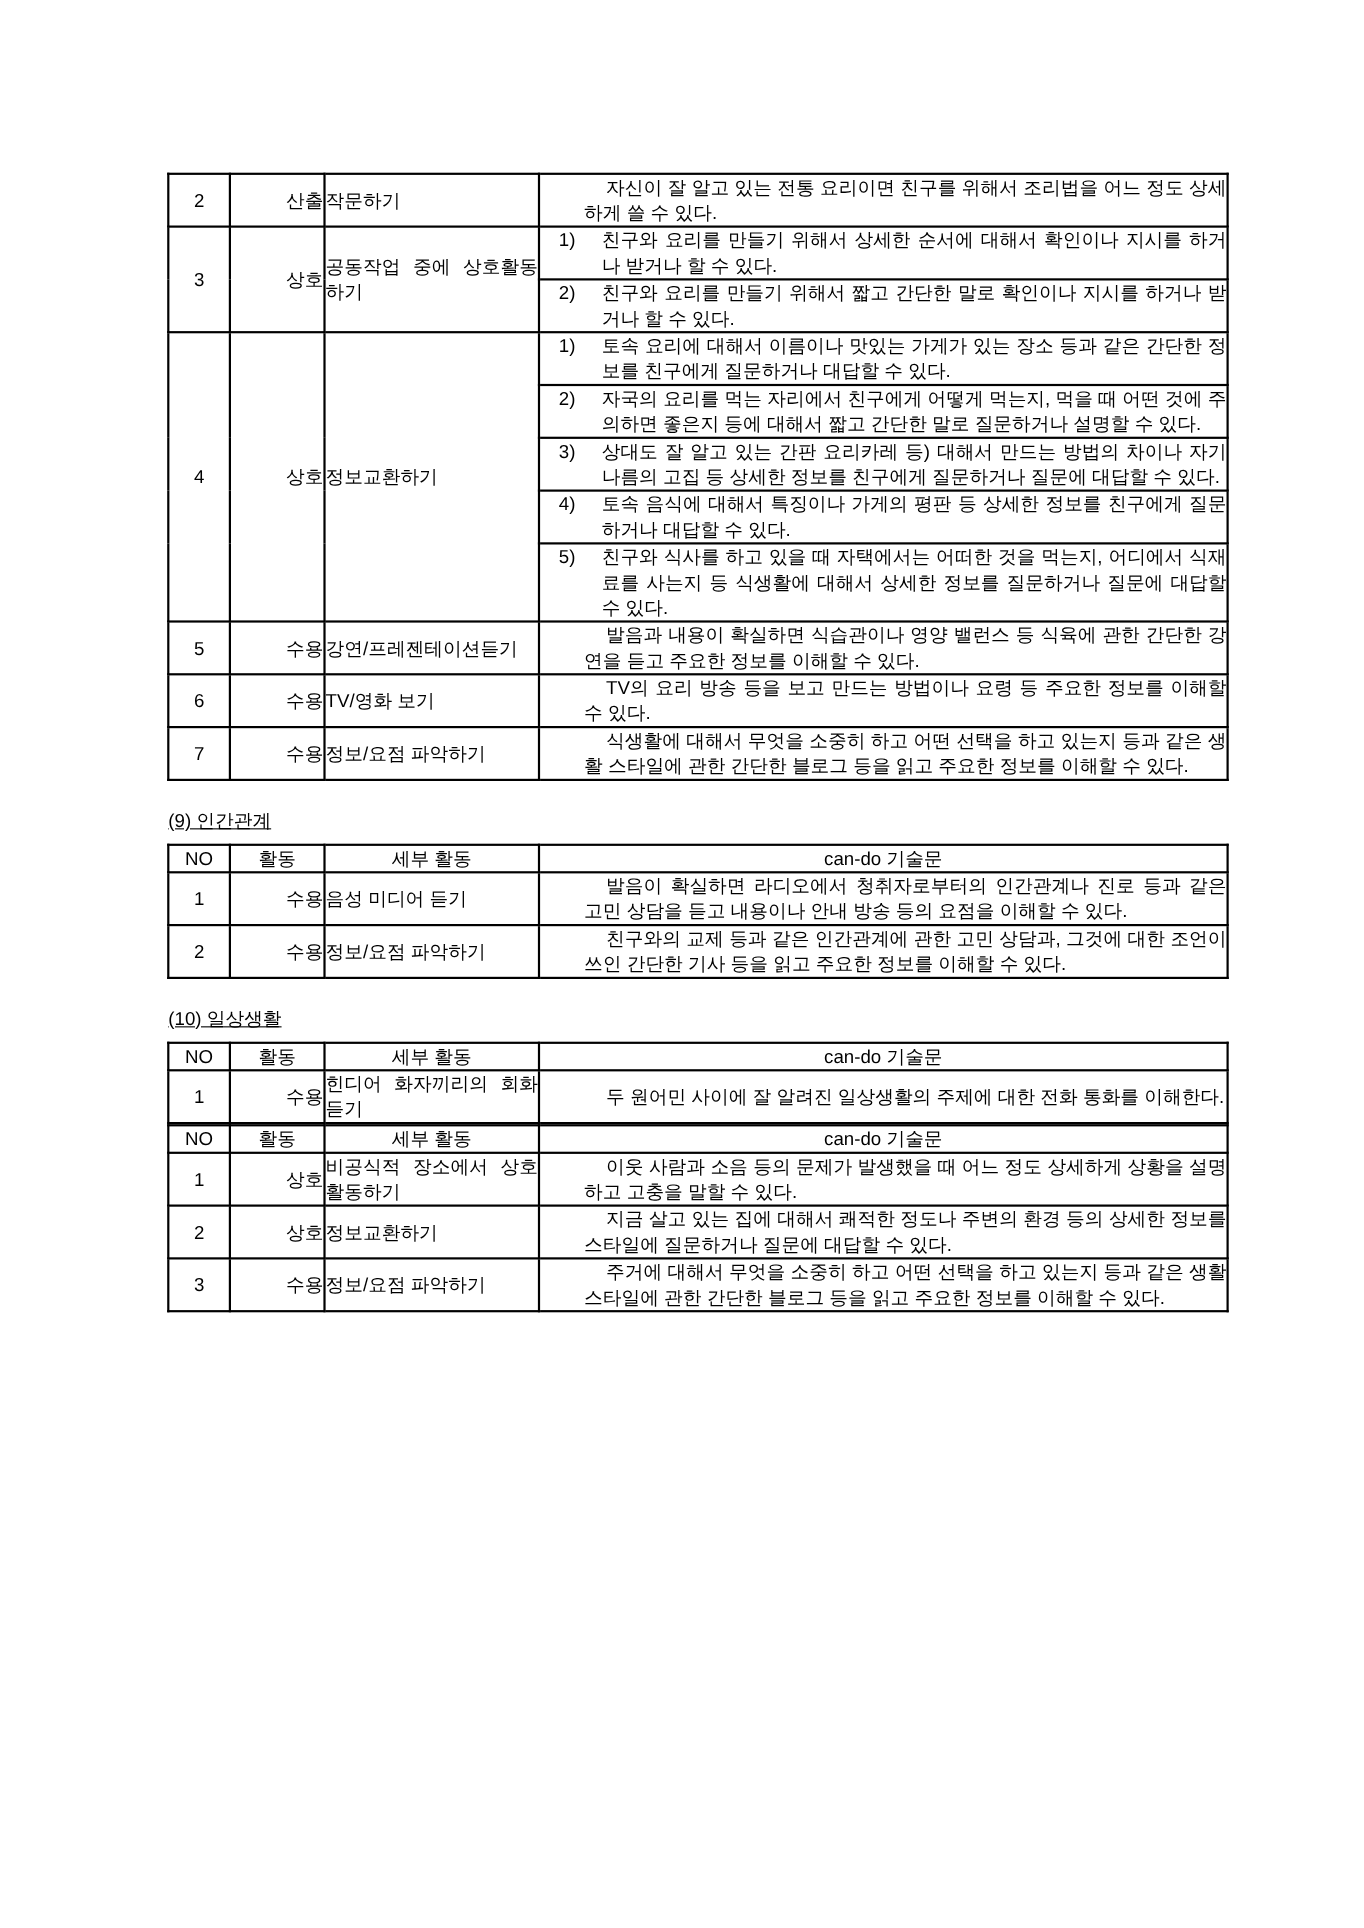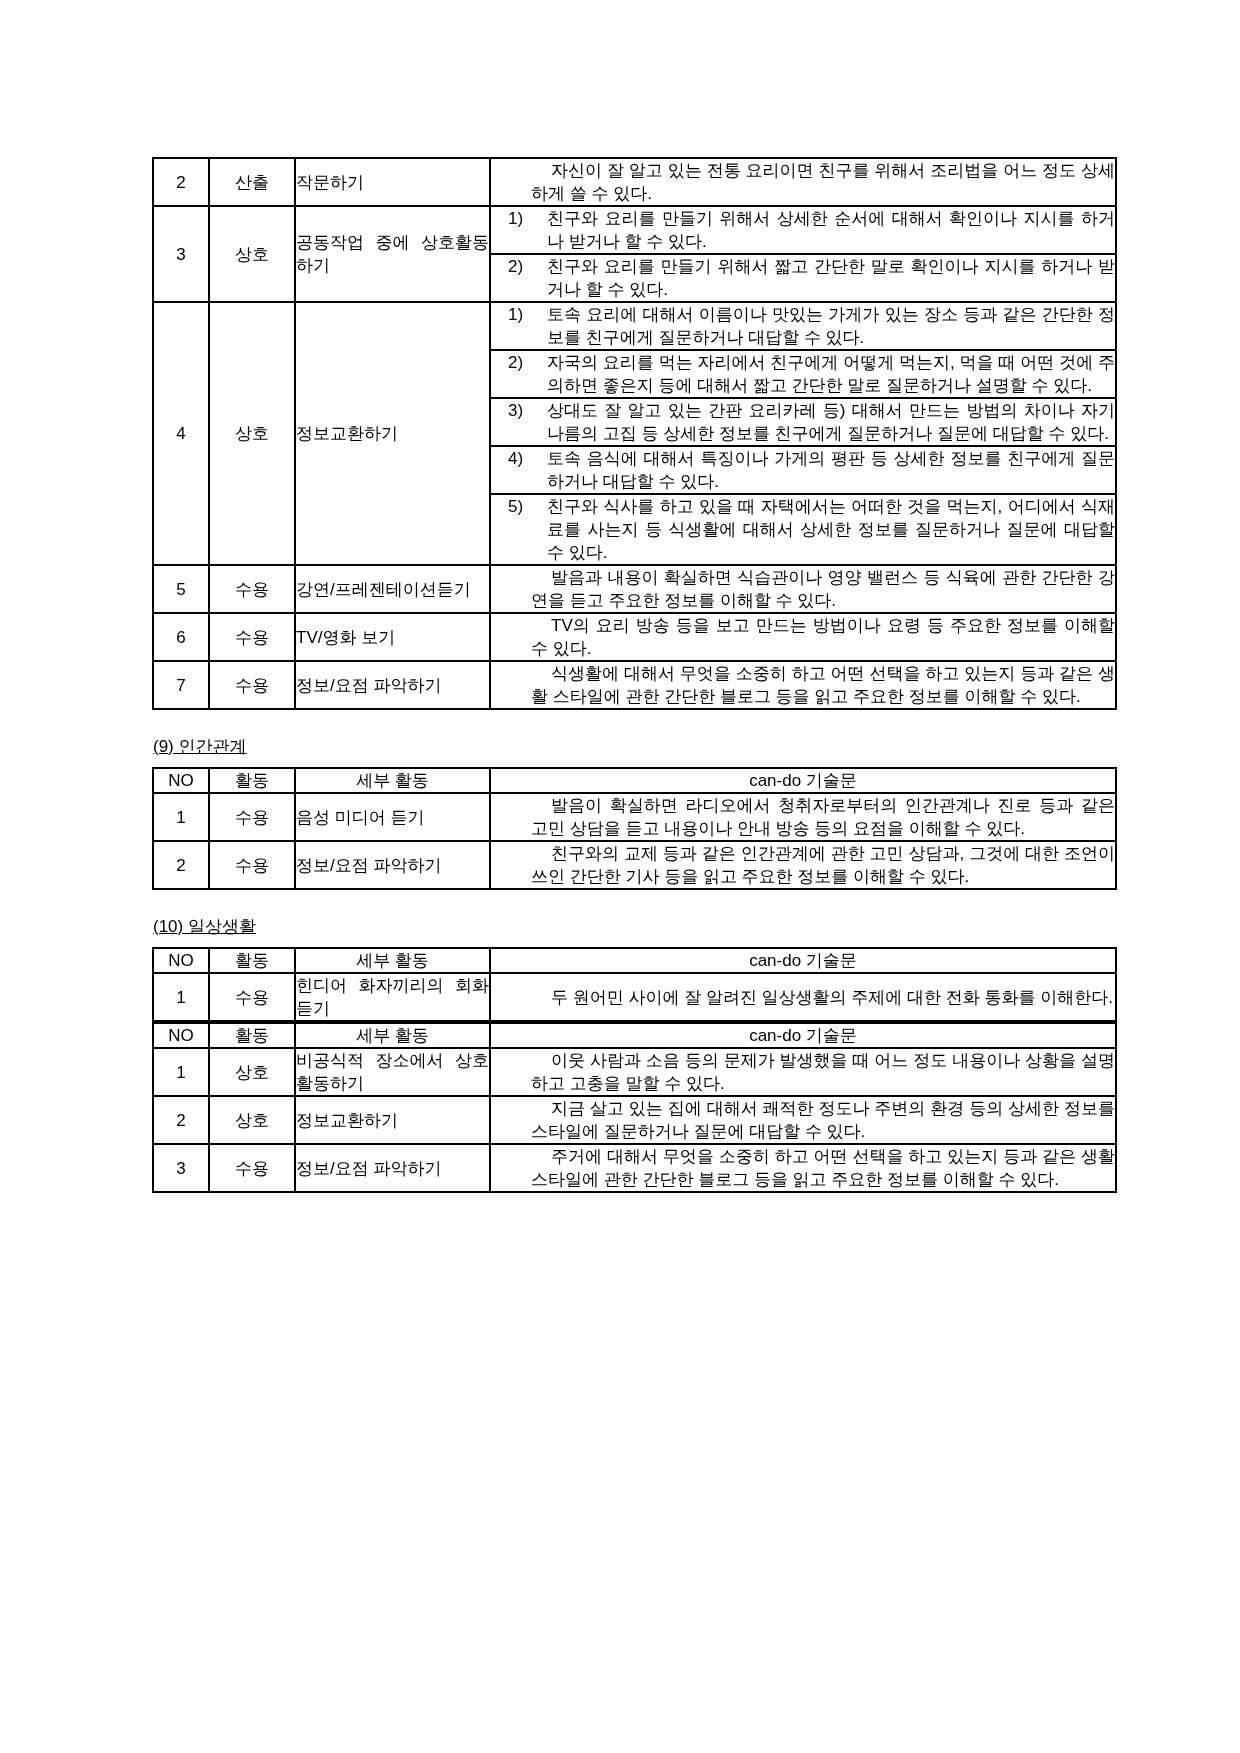--- a/index.html
+++ b/index.html
@@ -9,21 +9,21 @@
   table.cando{border-collapse:collapse;width:963px;table-layout:fixed;
               font-size:17px;line-height:23px;}
   table.cando td,table.cando th{border:2px solid #000;padding:0;vertical-align:middle;
               font-weight:normal;box-sizing:border-box;}
   col.w-no{width:56px;}
   col.w-act{width:86px;}
   col.w-det{width:195px;}
   col.w-cd{width:626px;}
   th{text-align:center;padding:3px 2px;}
   .c-no{text-align:center;padding:4px 2px;}
-  .c-act{text-align:center;padding:4px 2px;}
+  .c-act{text-align:right;padding:4px 2px;}
   .c-det{text-align:justify;word-break:break-all;padding:5px 8px 5px 9px;}
   .c-cd{padding:5px 13px 5px 0;}
   .v-top{vertical-align:top;padding-top:9px;}
   .cd{display:flex;align-items:flex-start;}
   .cd-num{flex:none;width:56px;padding-left:17px;box-sizing:border-box;}
   .cd-txt{flex:1;text-align:justify;word-break:break-all;}
   .cd-plain{margin-left:40px;text-align:justify;word-break:break-all;text-indent:20px;}
   .sec-h{font-size:17px;line-height:20px;margin:27px 0 10px 1px;text-decoration:underline;}
 </style>
 </head>
@@ -209,21 +209,21 @@
         <th>NO</th>
         <th>활동</th>
         <th>세부 활동</th>
         <th>can-do 기술문</th>
       </tr>
       <tr>
         <td class="c-no">1</td>
         <td class="c-act">상호</td>
         <td class="c-det">비공식적 장소에서 상호활동하기</td>
         <td class="c-cd">
-          <div class="cd-plain">이웃 사람과 소음 등의 문제가 발생했을 때 어느 정도 내용이나 상황을 설명하고 고충을 말할 수 있다.</div>
+          <div class="cd-plain">이웃 사람과 소음 등의 문제가 발생했을 때 어느 정도 상세하게 상황을 설명하고 고충을 말할 수 있다.</div>
         </td>
       </tr>
       <tr>
         <td class="c-no">2</td>
         <td class="c-act">상호</td>
         <td class="c-det">정보교환하기</td>
         <td class="c-cd">
           <div class="cd-plain">지금 살고 있는 집에 대해서 쾌적한 정도나 주변의 환경 등의 상세한 정보를 스타일에 질문하거나 질문에 대답할 수 있다.</div>
         </td>
       </tr>

